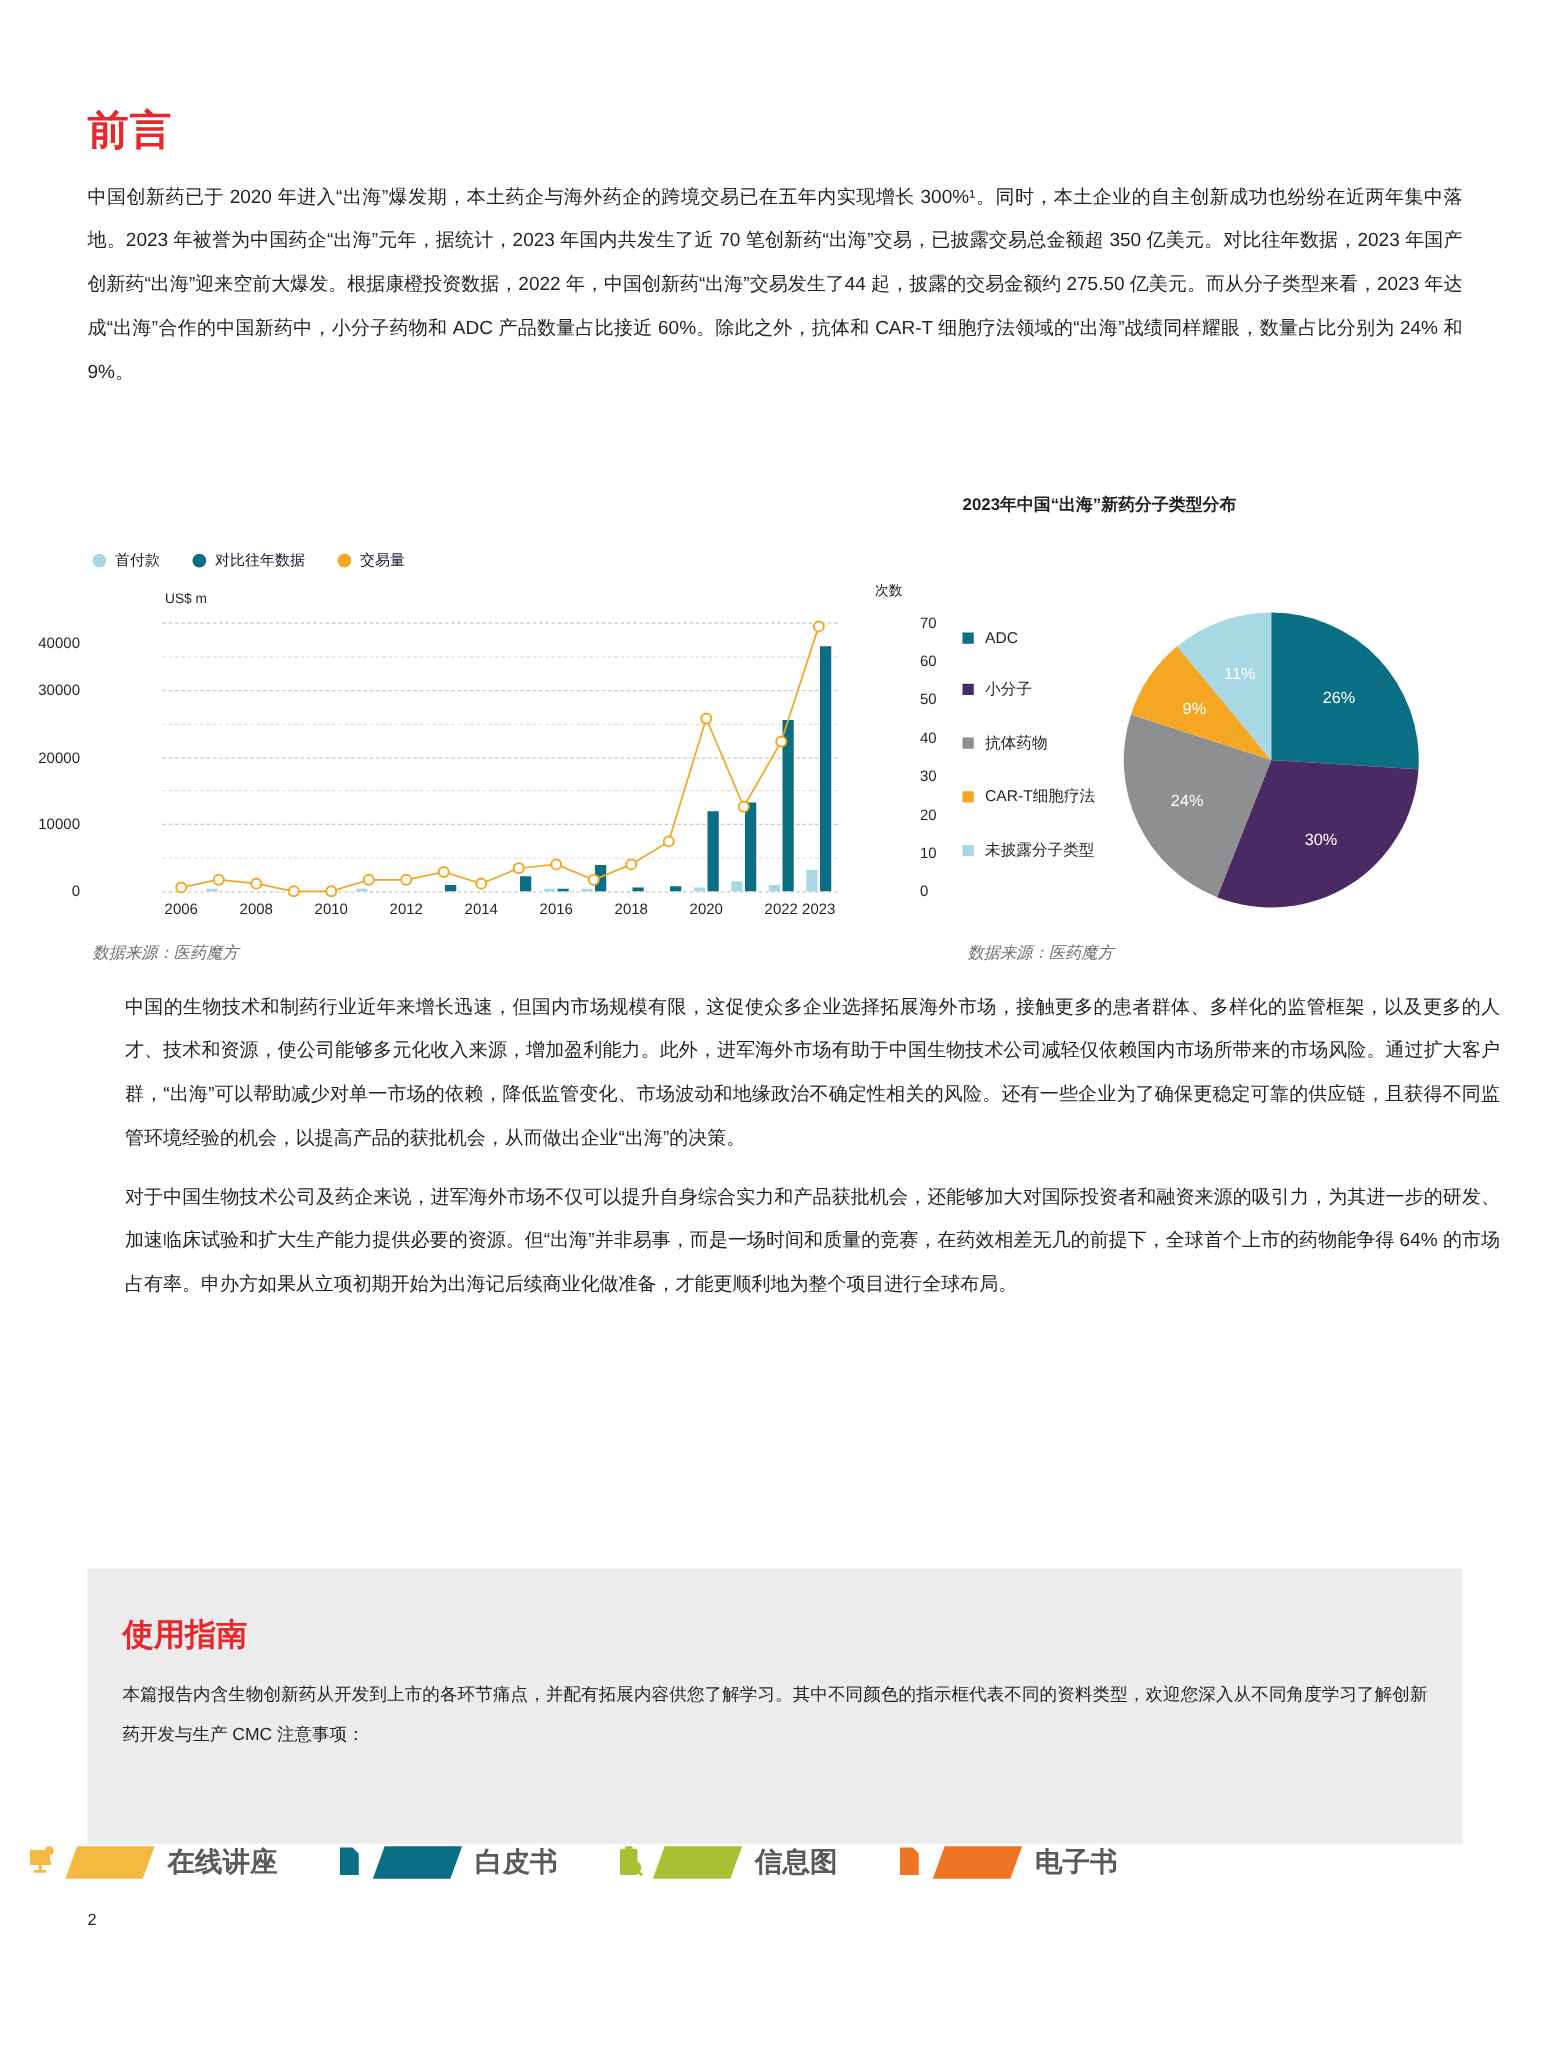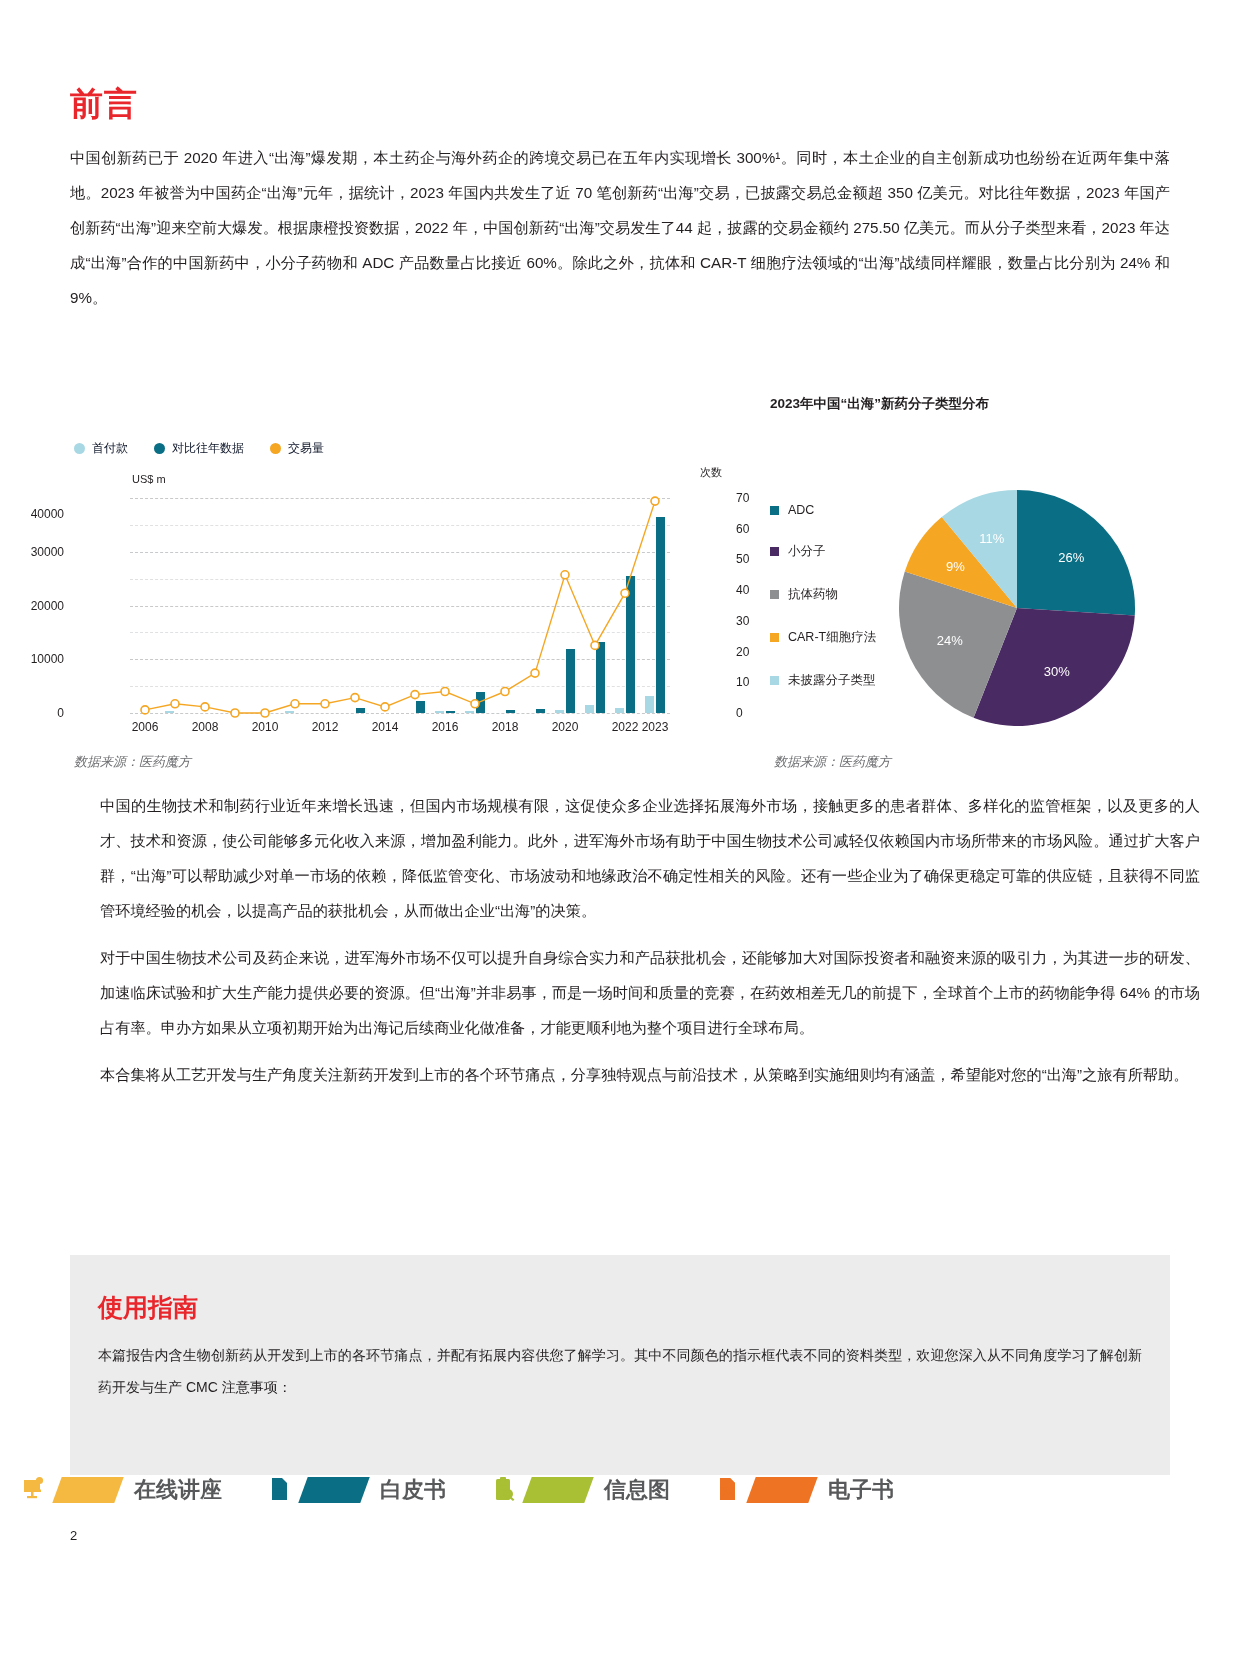--- a/index.html
+++ b/index.html
@@ -241,21 +241,20 @@
             <text x="99.8" y="60.1" text-anchor="middle" fill="#ffffff" font-size="13" font-family="&quot;Liberation Sans&quot;, sans-serif">11%</text>
           </svg></div>
     </div>
 
     <div class="src-note" style="position:absolute; left:704px; top:358px;">数据来源：医药魔方</div>
   </div>
 
   <div style="position:absolute; left:70px; top:788px; width:1100px;margin-left:30px;">
     <p class="body-text">中国的生物技术和制药行业近年来增长迅速，但国内市场规模有限，这促使众多企业选择拓展海外市场，接触更多的患者群体、多样化的监管框架，以及更多的人才、技术和资源，使公司能够多元化收入来源，增加盈利能力。此外，进军海外市场有助于中国生物技术公司减轻仅依赖国内市场所带来的市场风险。通过扩大客户群，“出海”可以帮助减少对单一市场的依赖，降低监管变化、市场波动和地缘政治不确定性相关的风险。还有一些企业为了确保更稳定可靠的供应链，且获得不同监管环境经验的机会，以提高产品的获批机会，从而做出企业“出海”的决策。</p>
     <p class="body-text">对于中国生物技术公司及药企来说，进军海外市场不仅可以提升自身综合实力和产品获批机会，还能够加大对国际投资者和融资来源的吸引力，为其进一步的研发、加速临床试验和扩大生产能力提供必要的资源。但“出海”并非易事，而是一场时间和质量的竞赛，在药效相差无几的前提下，全球首个上市的药物能争得 64% 的市场占有率。申办方如果从立项初期开始为出海记后续商业化做准备，才能更顺利地为整个项目进行全球布局。</p>
-    <p class="body-text">本合集将从工艺开发与生产角度关注新药开发到上市的各个环节痛点，分享独特观点与前沿技术，从策略到实施细则均有涵盖，希望能对您的“出海”之旅有所帮助。</p>
   </div>
 
   <div class="guide">
     <h2 class="guide-title">使用指南</h2>
     <div class="guide-text">本篇报告内含生物创新药从开发到上市的各环节痛点，并配有拓展内容供您了解学习。其中不同颜色的指示框代表不同的资料类型，欢迎您深入从不同角度学习了解创新药开发与生产 CMC 注意事项：</div>
   </div>
 
   <div class="guide-icons" id="guide-icons">
       <div class="gi">
         <svg width="26" height="28" viewBox="0 0 26 28">

